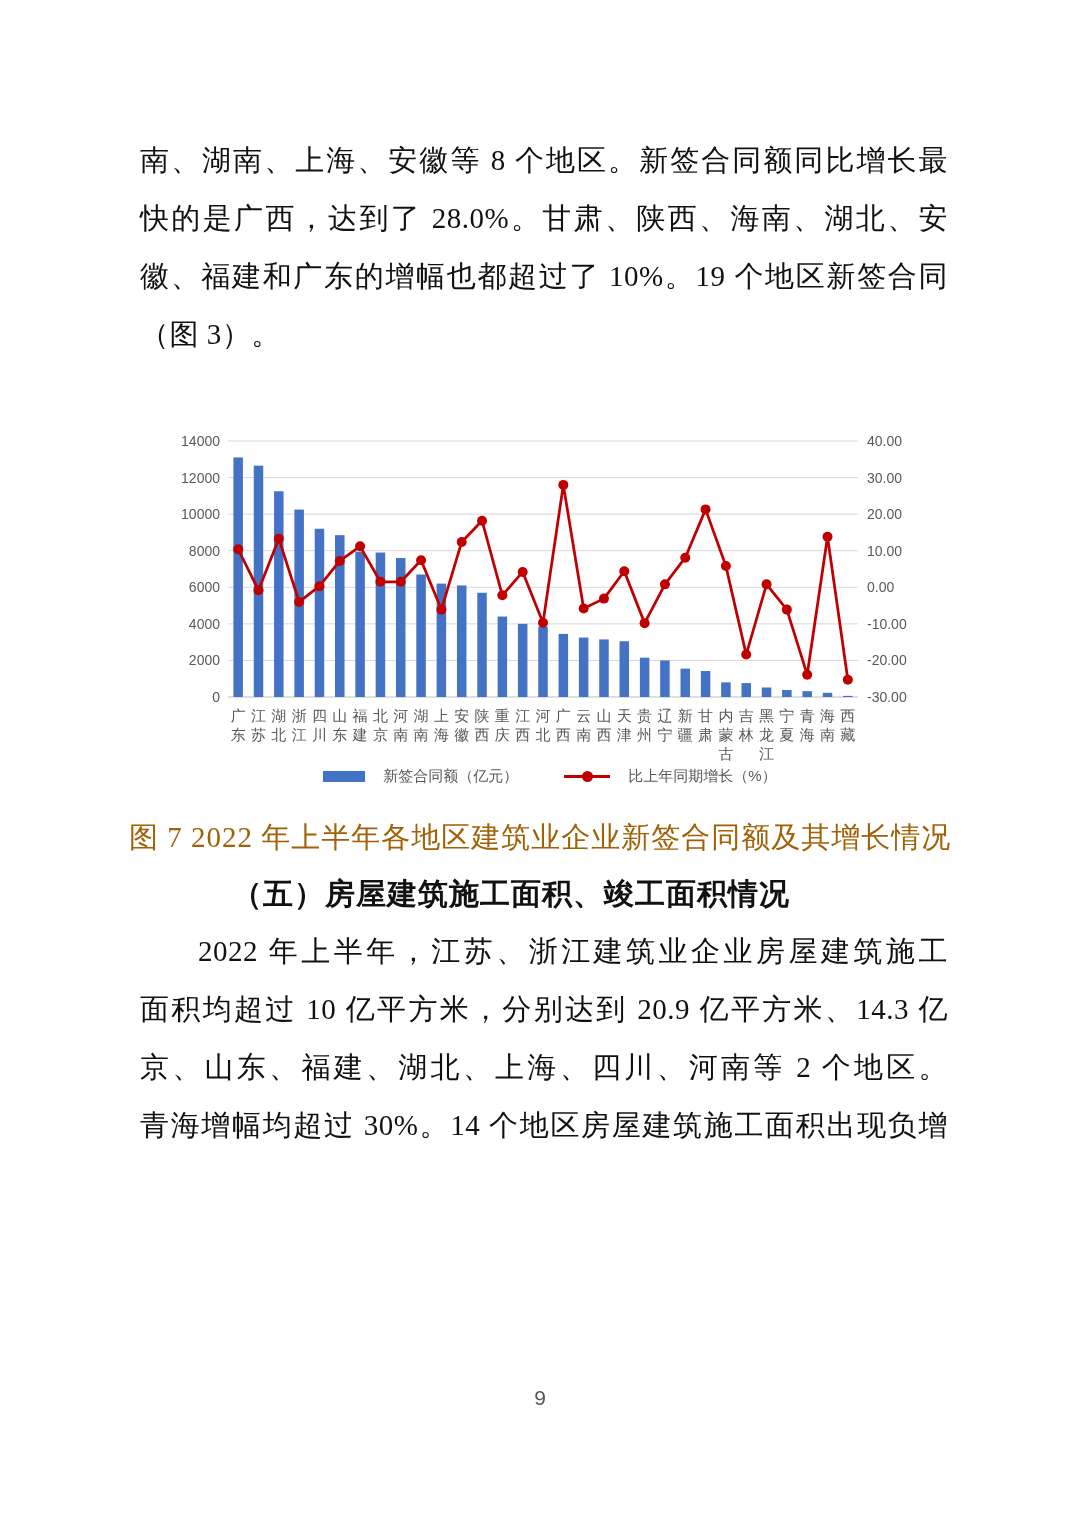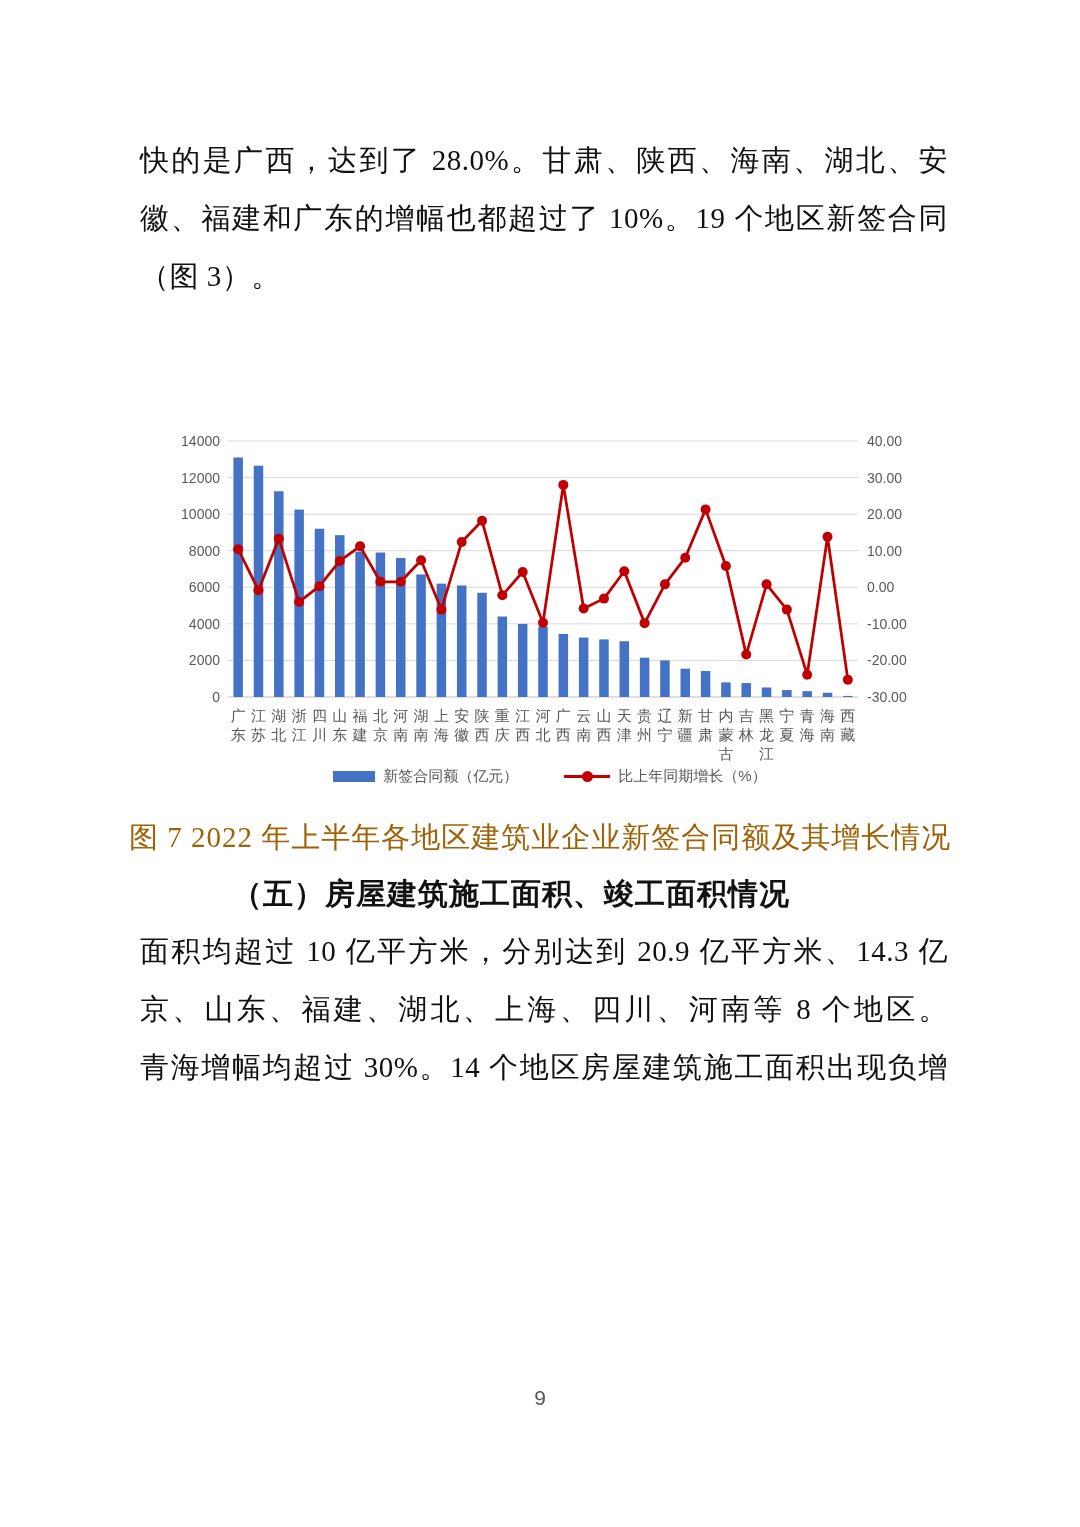--- a/index.html
+++ b/index.html
@@ -24,21 +24,21 @@
 
   
   .figure { position:absolute; left:150px; top:432px; width:800px; margin:0; }
   .figure svg { display:block; }
   .legend {
     display:flex; justify-content:center; align-items:center; gap:46px;
     margin-top:4px; height:20px;
     font-family:"Liberation Sans","DejaVu Sans",sans-serif;
     font-size:15px; color:#595959;
   }
-  .legend-item { display:flex; align-items:center; gap:8px; }
+  .legend-item { display:flex; align-items:center; gap:18px; }
   .swatch-bar { display:inline-block; width:42px; height:11px; }
   .swatch-line { display:inline-block; position:relative; width:46px; height:3px; }
   .swatch-line .dot {
     position:absolute; left:50%; top:50%; width:11px; height:11px;
     margin:-5.5px 0 0 -5.5px; border-radius:50%;
   }
 
   .caption {
     position:absolute; left:0; top:818px; width:1080px; text-align:center;
     font-size:29px; letter-spacing:1px; color:#a16207;
@@ -52,20 +52,21 @@
     font-size:21px; color:#555;
     font-family:"Liberation Sans","DejaVu Sans",sans-serif;
   }
 </style>
 </head>
 <body>
 
 <div class="page">
 
   <div class="para" id="para1">
+      <div class="line">南、湖南、上海、安徽等 8 个地区。新签合同额同比增长最</div>
       <div class="line">快的是广西，达到了 28.0%。甘肃、陕西、海南、湖北、安</div>
       <div class="line">徽、福建和广东的增幅也都超过了 10%。19 个地区新签合同</div>
       <div class="line last">（图 3）。</div>
     </div>
 
   <figure class="figure">
     <svg id="chart" width="800" height="330" viewBox="0 0 800 330">
         <line x1="78" x2="708" y1="265" y2="265" stroke="#BFBFBF" stroke-width="1"></line>
         <text x="70" y="270" text-anchor="end" font-size="14" fill="#595959" font-family="&quot;Liberation Sans&quot;,&quot;DejaVu Sans&quot;,sans-serif">0</text>
         <text x="717" y="270" text-anchor="start" font-size="14" fill="#595959" font-family="&quot;Liberation Sans&quot;,&quot;DejaVu Sans&quot;,sans-serif">-30.00</text>
@@ -197,20 +198,21 @@
         <span class="legend-label">比上年同期增长（%）</span>
       </div>
     </div>
   </figure>
 
   <div class="caption">图 7 2022 年上半年各地区建筑业企业新签合同额及其增长情况</div>
 
   <h2 class="heading">（五）房屋建筑施工面积、竣工面积情况</h2>
 
   <div class="para" id="para2">
+      <div class="line indent">2022 年上半年，江苏、浙江建筑业企业房屋建筑施工</div>
       <div class="line">面积均超过 10 亿平方米，分别达到 20.9 亿平方米、14.3 亿</div>
-      <div class="line">京、山东、福建、湖北、上海、四川、河南等 8 个地区。</div>
+      <div class="line">京、山东、福建、湖北、上海、四川、河南等 2 个地区。</div>
       <div class="line">青海增幅均超过 30%。14 个地区房屋建筑施工面积出现负增</div>
     </div>
 
   <div class="pageno">9</div>
 
 </div>
 
 </body></html>

